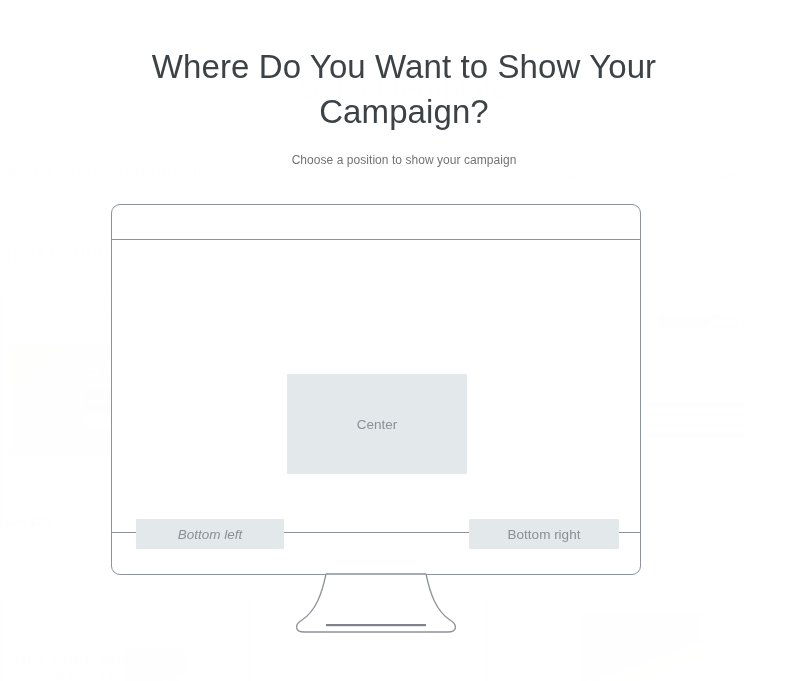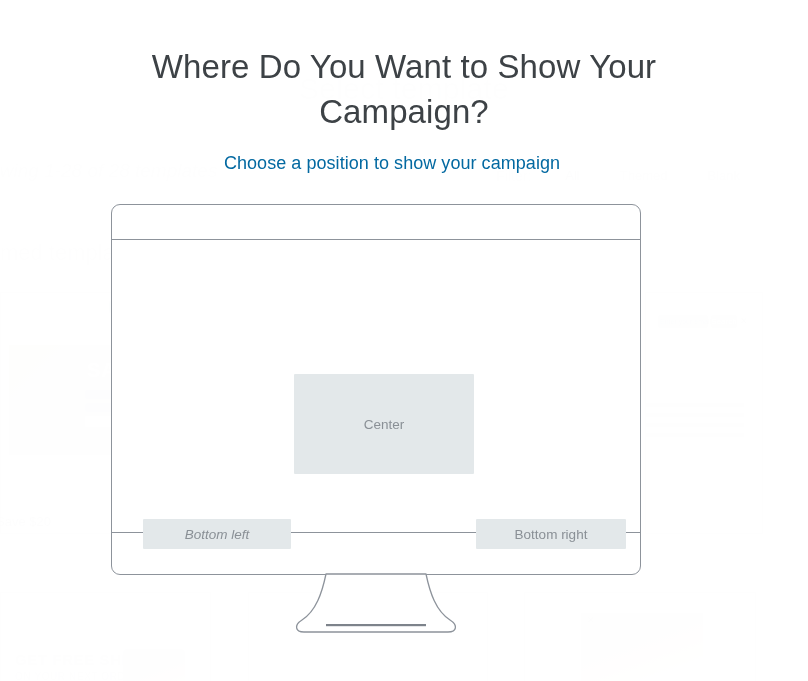--- a/index.html
+++ b/index.html
@@ -186,26 +186,26 @@
     text-align: center;
     font-size: 33px;
     line-height: 45px;
     color: #3d4246;
     font-weight: 400;
     letter-spacing: 0.1px;
   }
 
   .modal-sub {
     position: absolute;
-    left: 92px;
+    left: 104px;
     width: 600px;
     top: 153px;
     text-align: center;
-    font-size: 18px;
-    color: #0369a1;
+    font-size: 12px;
+    color: #737373;
     letter-spacing: 0.05px;
   }
 
   
   .monitor {
     position: absolute;
     left: 111px;
     top: 204px;
     width: 530px;
     height: 371px;
@@ -225,21 +225,21 @@
   .monitor-bezel-bottom {
     position: absolute;
     left: 0; right: 0;
     top: 327px;
     height: 1.4px;
     background: #8d939b;
   }
 
   .screen {
     position: absolute;
-    left: 7px;
+    left: 0;
     top: 35.4px;
     width: 527px;
     height: 292px;
   }
 
   .pos-box {
     position: absolute;
     background: #e3e8ea;
     color: #8a9096;
     font-size: 13.5px;

